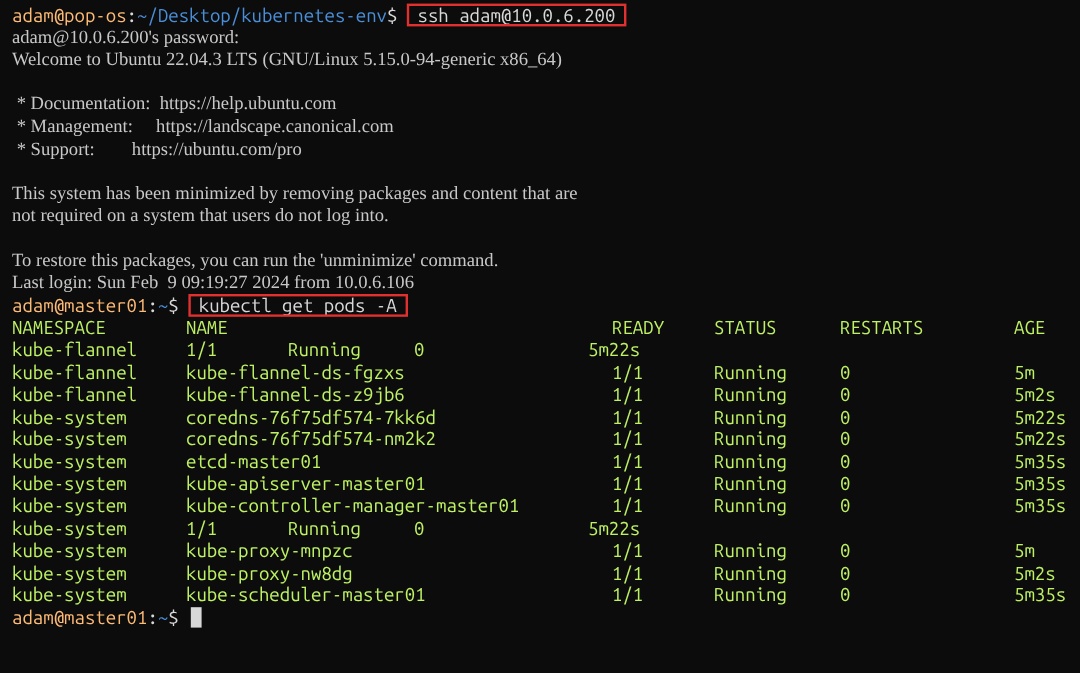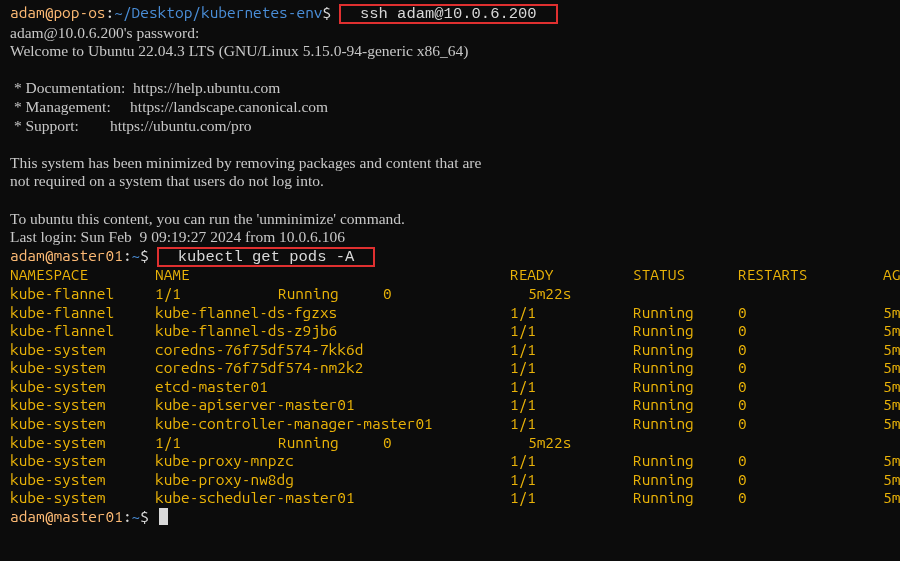--- a/index.html
+++ b/index.html
@@ -15,32 +15,31 @@
       overflow: hidden;
     }
     .line { white-space: pre; }
     .green { color: #fdba74; }
     .blue { color: #4a8ed8; }
     .white { color: #d8d8d8; }
     .gray { color: #c8c8c8; font-family: Liberation Serif, serif; }
     .highlight {
       outline: 2px solid #e03030;
       outline-offset: -1px;
-      padding: 0 20px;
-      font-family: Liberation Mono, monospace;
+      padding: 0 8px;
     }
     .table-header, .table-row {
       display: flex;
       white-space: pre;
-      color: #eab308;
+      color: #bef264;
     }
     .col-ns { width: 145px; flex-shrink: 0; }
     .col-name { width: 355px; flex-shrink: 0; }
     .col-ready { width: 85px; flex-shrink: 0; }
-    .col-status { width: 105px; flex-shrink: 0; margin-left: 38px; }
+    .col-status { width: 105px; flex-shrink: 0; }
     .col-restarts { width: 105px; flex-shrink: 0; }
     .col-age { flex-shrink: 0; margin-left: 40px; }
     .cursor {
       display: inline-block;
       width: 9px;
       height: 17px;
       background: #d8d8d8;
       vertical-align: text-bottom;
       margin-left: 1px;
     }
@@ -53,21 +52,21 @@
 <div class="line gray">adam@10.0.6.200's password:</div>
 <div class="line gray">Welcome to Ubuntu 22.04.3 LTS (GNU/Linux 5.15.0-94-generic x86_64)</div>
 <div class="line">&nbsp;</div>
 <div class="line gray"> * Documentation:  https://help.ubuntu.com</div>
 <div class="line gray"> * Management:     https://landscape.canonical.com</div>
 <div class="line gray"> * Support:        https://ubuntu.com/pro</div>
 <div class="line">&nbsp;</div>
 <div class="line gray">This system has been minimized by removing packages and content that are</div>
 <div class="line gray">not required on a system that users do not log into.</div>
 <div class="line">&nbsp;</div>
-<div class="line gray">To ubuntu this content, you can run the 'unminimize' command.</div>
+<div class="line gray">To restore this packages, you can run the 'unminimize' command.</div>
 <div class="line gray">Last login: Sun Feb  9 09:19:27 2024 from 10.0.6.106</div>
 
 <div class="line"><span class="green"><span>adam</span>@<span>master01</span></span><span class="white">:</span><span class="blue">~</span><span class="white">$</span><span> </span><span class="white highlight">kubectl get pods -A</span></div>
 
 <div class="table-header">
   <span class="col-ns">NAMESPACE</span>
   <span class="col-name">NAME</span>
   <span class="col-ready">READY</span>
   <span class="col-status">STATUS</span>
   <span class="col-restarts">RESTARTS</span>

